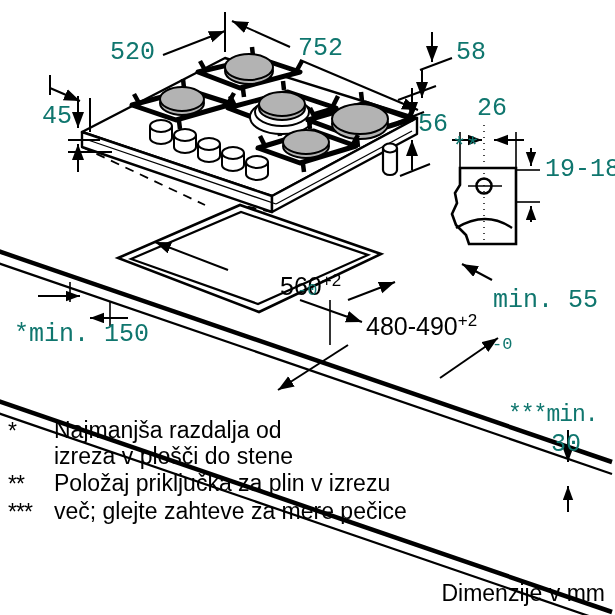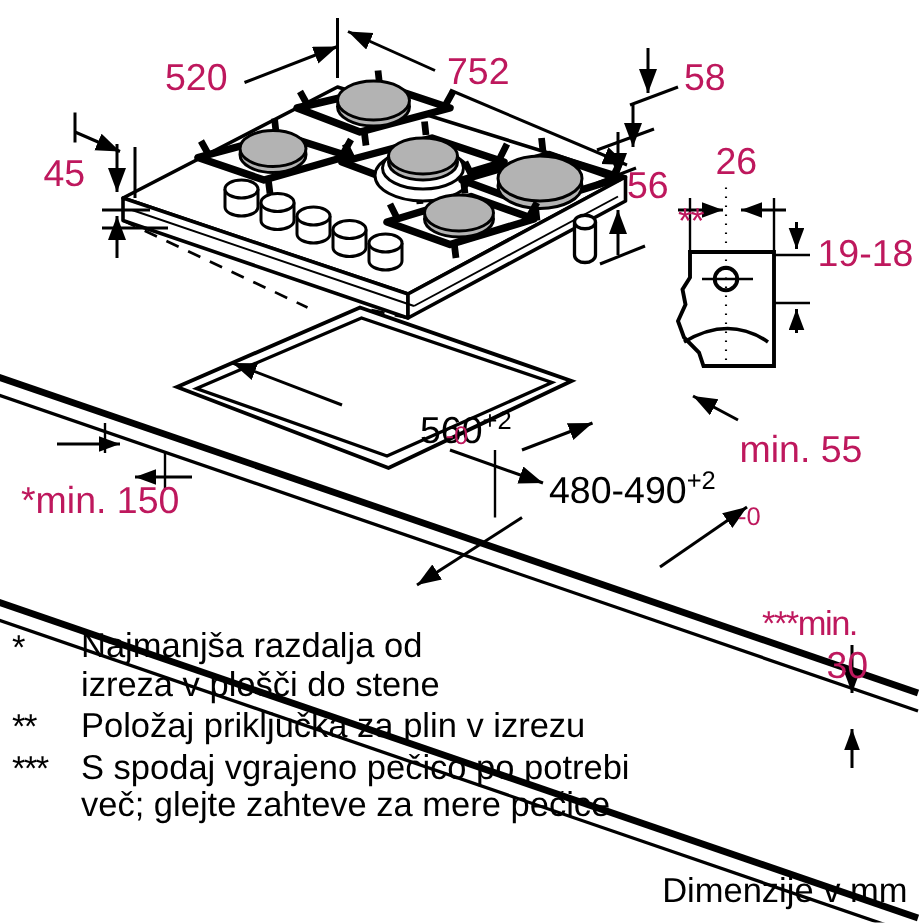--- a/index.html
+++ b/index.html
@@ -1,21 +1,21 @@
 <!DOCTYPE html>
 <html><head>
 <meta charset="utf-8">
 <style>
   html,body{margin:0;padding:0;background:#fff;}
   body{width:615px;height:615px;position:relative;overflow:hidden;
        font-family:"Liberation Sans",sans-serif;color:#000;}
   #sheet{position:absolute;left:0;top:0;width:615px;height:615px;}
   svg{position:absolute;left:0;top:0;}
-  .lbl{position:absolute;font-family:Liberation Sans, sans-serif;
-       color:#be185d;white-space:nowrap;line-height:1;}
+  .lbl{position:absolute;font-family:Liberation Mono, monospace;
+       color:#0f766e;white-space:nowrap;line-height:1;}
   .dim{font-size:25px;}
   .tol{position:absolute;font-size:25px;white-space:nowrap;line-height:1;}
   .tol sup{font-size:17px;vertical-align:super;}
   .star{font-size:24px;letter-spacing:-1px;}
   .note-mark{font-size:23px;letter-spacing:-1px;}
   .legend{position:absolute;left:8px;top:418px;width:480px;}
   .legend-row{display:flex;align-items:flex-start;margin-bottom:1px;}
   .legend-mark{width:46px;flex:0 0 46px;font-size:23px;letter-spacing:-1px;}
   .legend-text{font-size:23px;line-height:1.12;}
   .units{position:absolute;right:10px;top:580px;font-size:23px;}
@@ -220,21 +220,21 @@
         <path d="M568,430 L568,462" marker-end="url(#ahs)"></path>
         <path d="M568,512 L568,486" marker-end="url(#ahs)"></path>
       </g>
     </g>
   </svg>
 
   <div class="lbl dim" style="left:110px;top:40px;">520</div>
 
   <div class="lbl dim" style="left:298px;top:36px;">752</div>
 
-  <div class="lbl dim" style="left:29px;top:104px;">45</div>
+  <div class="lbl dim" style="left:42px;top:104px;">45</div>
 
   <div class="lbl dim" style="left:456px;top:40px;">58</div>
 
   <div class="lbl dim" style="left:418px;top:112px;">56</div>
 
   <div class="lbl dim" style="left:477px;top:96px;">26</div>
 
   <div class="lbl dim star" style="left:452px;top:136px;">**</div>
 
   <div class="lbl dim" style="left:545px;top:157px;">19-18</div>
@@ -267,21 +267,20 @@
     </div>
     <div class="legend-row">
       <div class="legend-mark">**</div>
       <div>
         <div class="legend-text">Položaj priključka za plin v izrezu</div>
       </div>
     </div>
     <div class="legend-row">
       <div class="legend-mark">***</div>
       <div>
-        <div class="legend-text">S spodaj vgrajeno pečico po potrebi</div>
         <div class="legend-text">več; glejte zahteve za mere pečice</div>
       </div>
     </div>
   </div>
 
   <div class="units">Dimenzije v mm</div>
 
 </div>
 
 </body></html>

